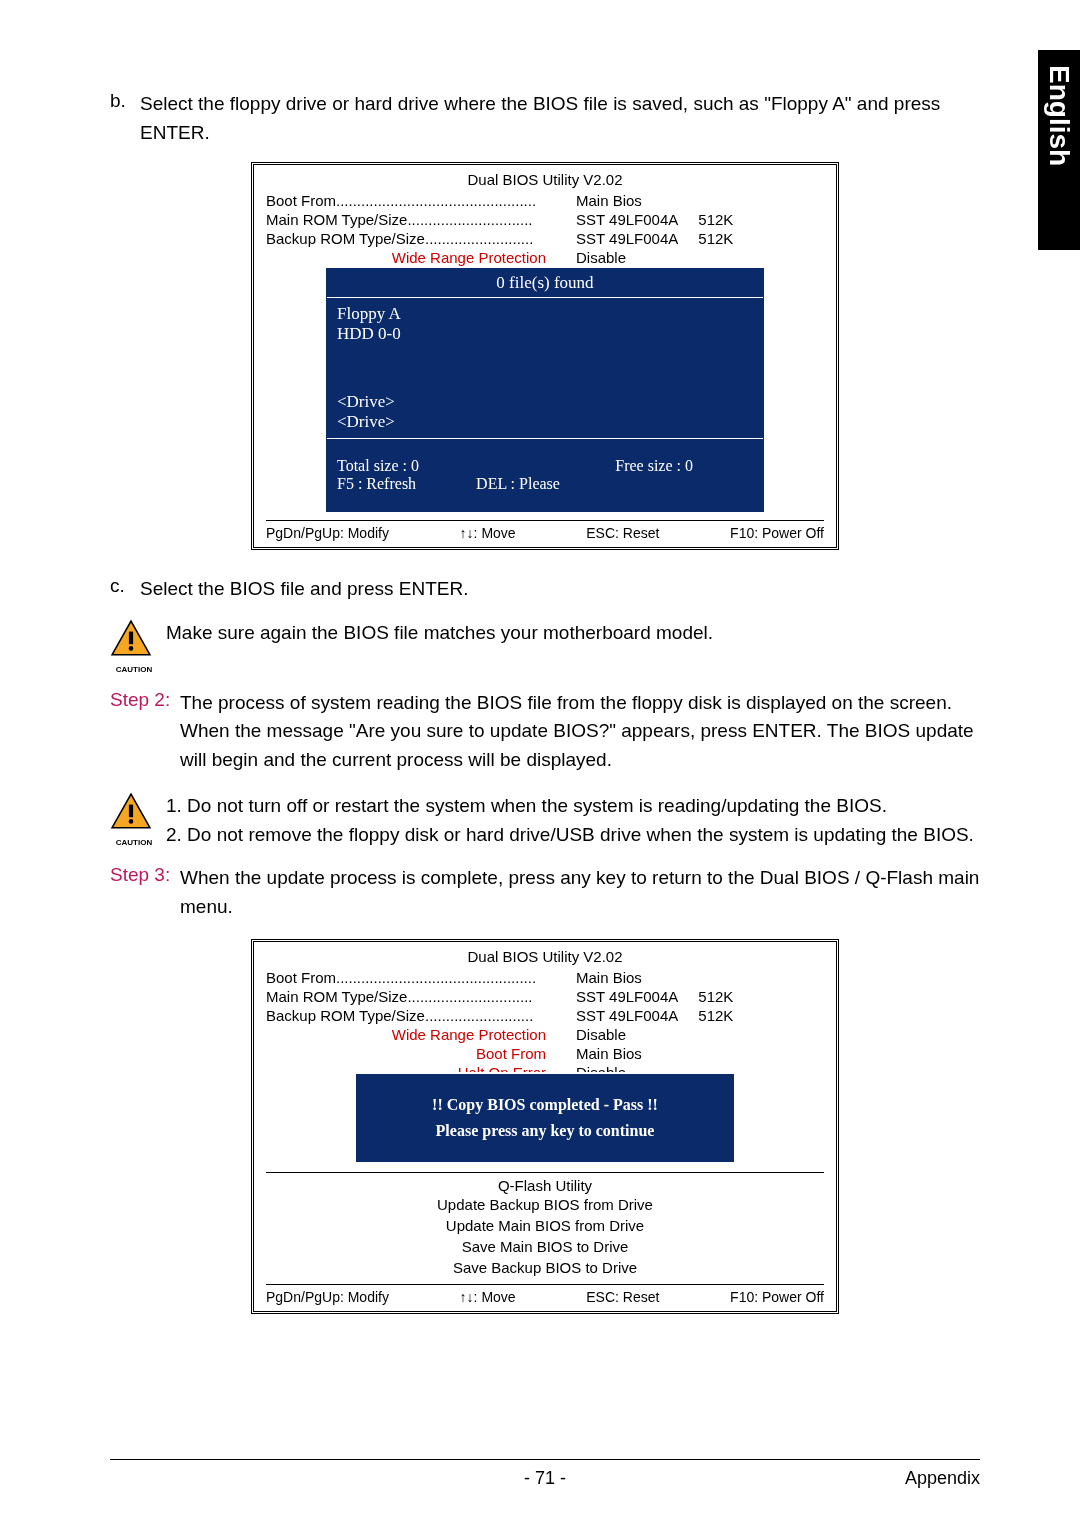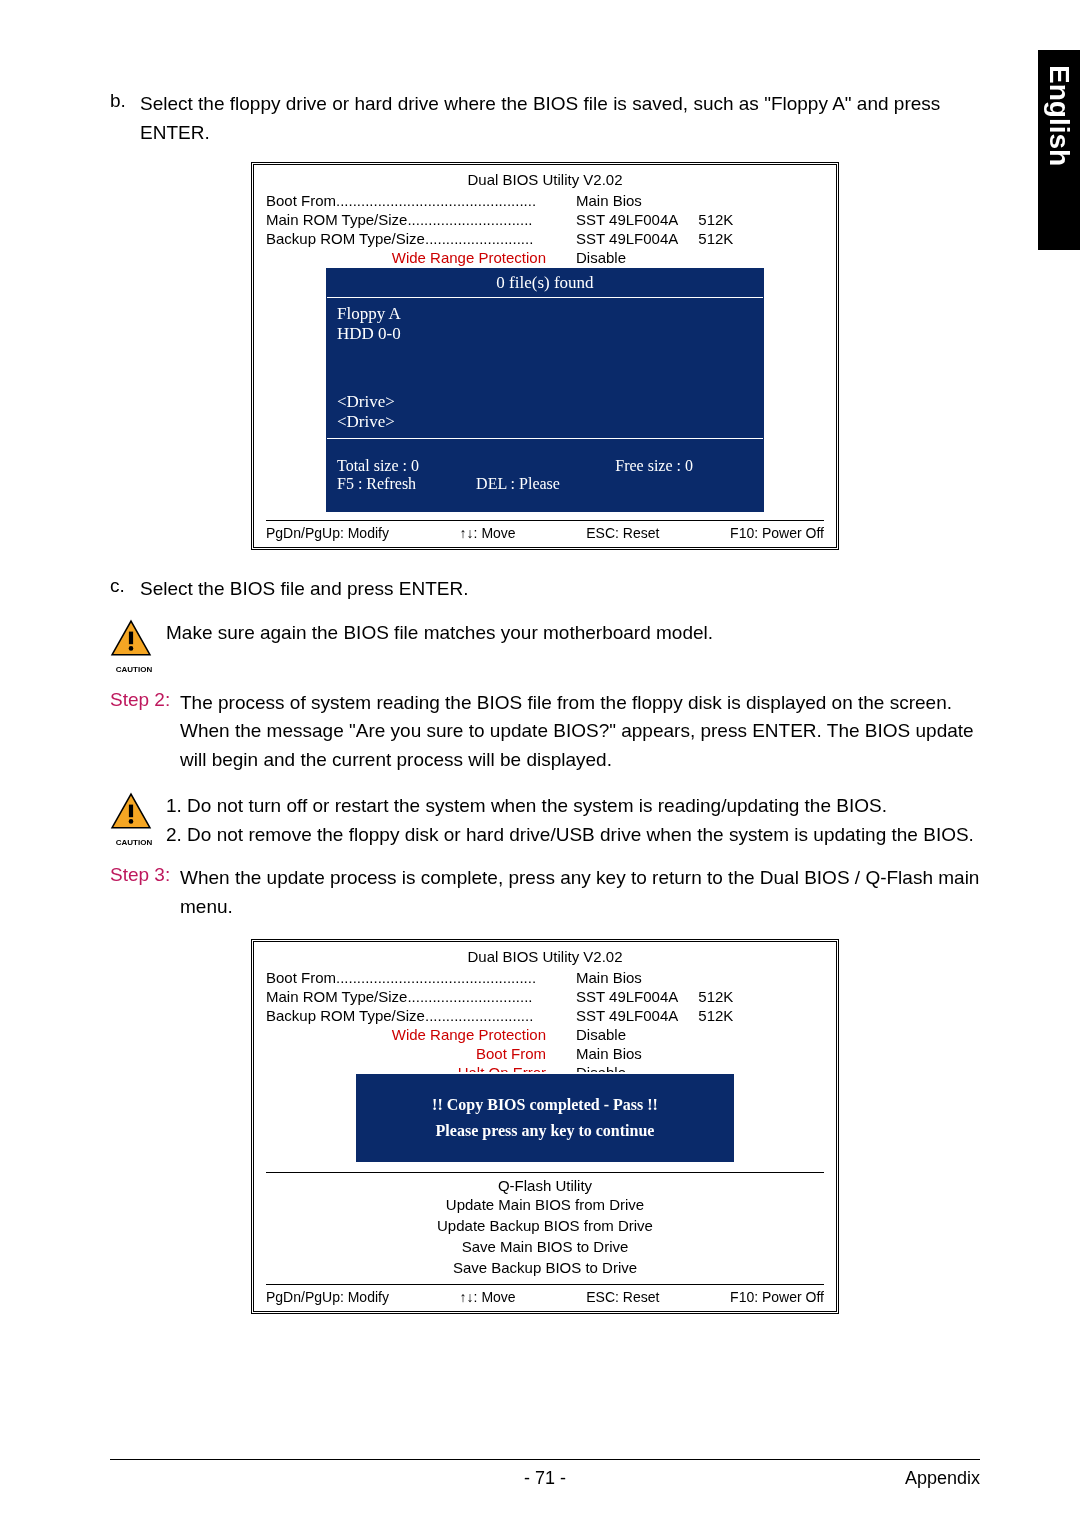--- a/index.html
+++ b/index.html
@@ -173,22 +173,22 @@
     <div class="bios-row indent" style="height:8px;overflow:hidden;">
         <span class="red" style="width:232px;display:inline-block;text-align:right;padding-right:30px;">Halt On Error</span>
         <span>Disable</span>
       </div>
     <div class="msg-box">
       <div class="msg-line">!! Copy BIOS completed - Pass !!</div>
       <div class="msg-line">Please press any key to continue</div>
     </div>
     <div class="qflash-section">
       <div class="qflash-title">Q-Flash Utility</div>
+      <div class="qflash-item">Update Backup BIOS from Drive</div>
       <div class="qflash-item">Update Main BIOS from Drive</div>
-      <div class="qflash-item">Update Backup BIOS from Drive</div>
       <div class="qflash-item">Save Main BIOS to Drive</div>
       <div class="qflash-item">Save Backup BIOS to Drive</div>
     </div>
     <div class="footer-bar">
       <span>PgDn/PgUp: Modify</span>
       <span>↑↓: Move</span>
       <span>ESC: Reset</span>
       <span>F10: Power Off</span>
     </div>
   </div>

